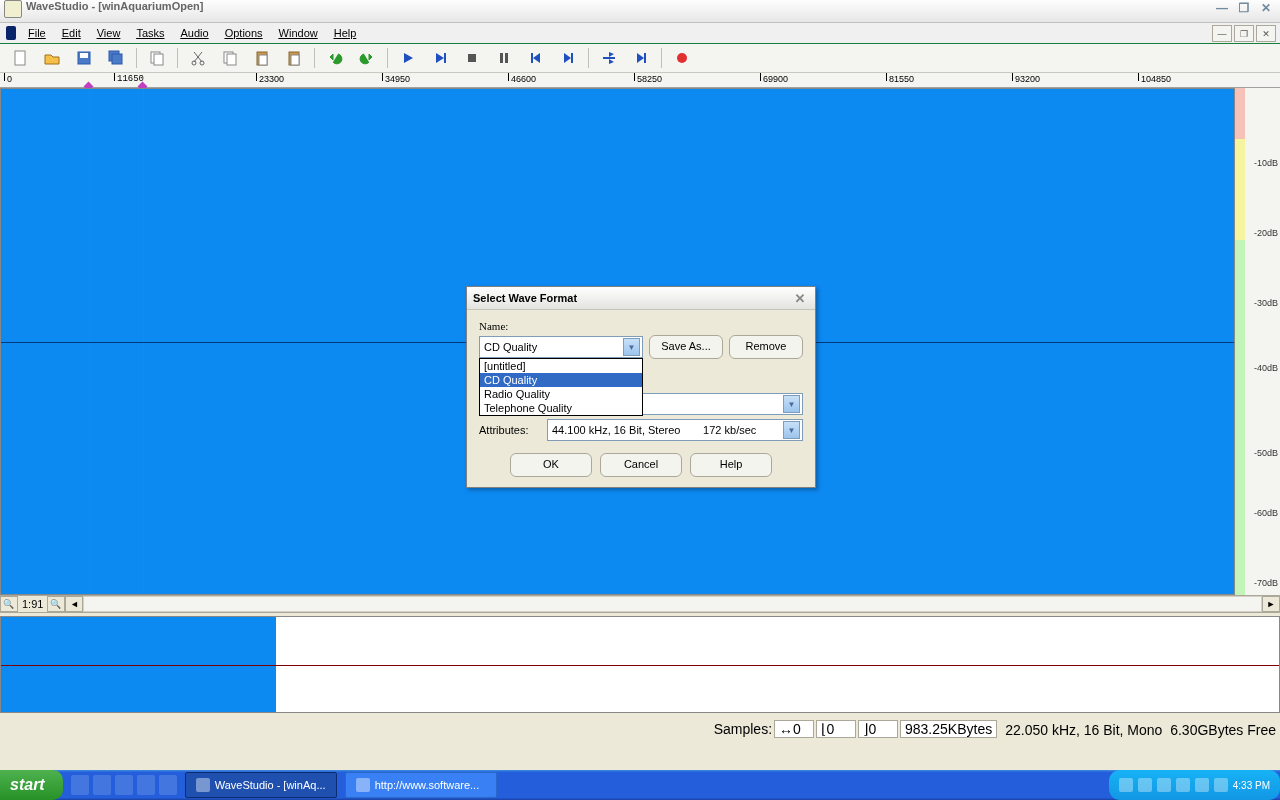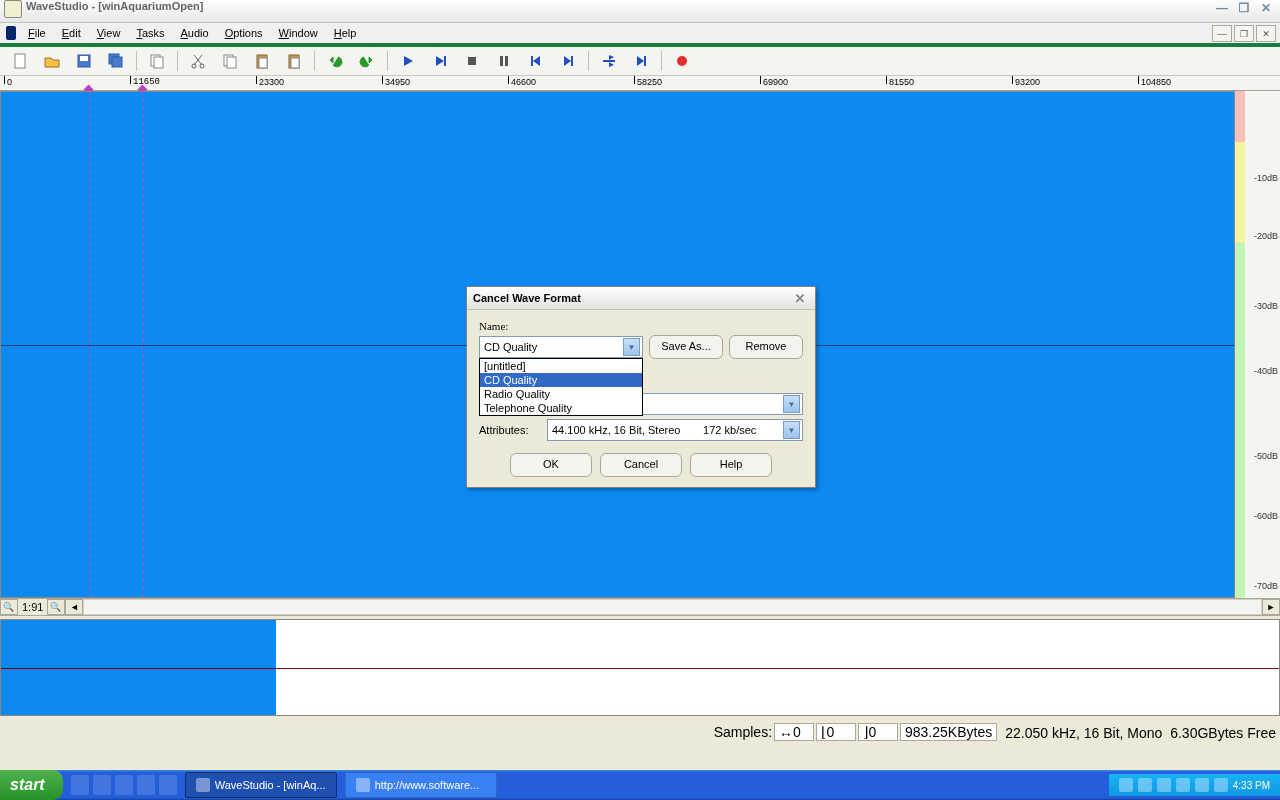--- a/index.html
+++ b/index.html
@@ -1,21 +1,21 @@
 <!DOCTYPE html>
 <html><head>
 <meta charset="utf-8">
 <style>
 html,body{margin:0;padding:0;width:1280px;height:800px;overflow:hidden;font-family:Tahoma,Arial,sans-serif;font-size:11px;background:#ece9d8;}
 .titlebar{height:22px;background:linear-gradient(to bottom,#fdfdfd,#e7e7e7);display:flex;align-items:flex-start;padding:0 4px;border-bottom:1px solid #c0c0c0;}
 .titlebar .icon{width:16px;height:16px;background:#f0f0d0;border:1px solid #888;margin-right:4px;border-radius:2px;}
 .titlebar .t{flex:1;font-weight:bold;color:#666;}
 .winbtns{display:flex;gap:2px;}
 .winbtn{width:20px;height:16px;display:flex;align-items:center;justify-content:center;color:#718a9c;font-weight:bold;font-size:12px;cursor:default;}
-.menubar{height:20px;background:#f0f0f0;display:flex;align-items:center;padding:0 6px;border-bottom:4px solid #15803d;position:relative;}
+.menubar{height:20px;background:#f0f0f0;display:flex;align-items:center;padding:0 6px;border-bottom:1px solid #15803d;position:relative;text-decoration:underline;}
 .menubar .decor{width:10px;height:14px;background:#0a246a;margin-right:6px;border-radius:2px;}
 .menu{padding:2px 6px;margin-right:4px;}
 .menu u{text-decoration:underline;}
 .mdi-btns{position:absolute;right:4px;top:2px;display:flex;gap:2px;}
 .mdi-btn{width:18px;height:15px;background:#f4f4f0;border:1px solid #aca899;font-size:9px;display:flex;align-items:center;justify-content:center;color:#555;}
 .toolbar{height:28px;background:#f4f4f0;display:flex;align-items:center;padding:0 4px;border-bottom:1px solid #c8c8c0;}
 .tbtn{width:26px;height:22px;display:flex;align-items:center;justify-content:center;margin:0 2px;border:1px solid transparent;}
 .tsep{width:1px;height:20px;background:#c0c0b8;margin:0 4px;}
 .ruler{height:14px;background:#f4f4f0;border-bottom:1px solid #a0a0a0;position:relative;font-size:9px;color:#000;}
 .tick{position:absolute;top:0;}
@@ -39,21 +39,21 @@
 .statusbar .samp{display:flex;align-items:center;gap:2px;}
 .statusbar .cell{border:1px solid #aca899;padding:1px 4px;background:#fff;min-width:30px;display:inline-flex;align-items:center;height:14px;}
 .statusbar .col2{display:flex;flex-direction:column;align-items:flex-end;gap:1px;margin-left:8px;}
 .taskbar{position:absolute;bottom:0;left:0;right:0;height:30px;background:linear-gradient(to bottom,#3c8cde,#245edb 8%,#245edb 92%,#1941a5);display:flex;align-items:center;}
 .start{height:30px;padding:0 18px 0 10px;background:linear-gradient(to bottom,#4eb24e,#279127);color:#fff;font-weight:bold;font-style:italic;font-size:16px;display:flex;align-items:center;border-radius:0 10px 10px 0;}
 .ql{display:flex;margin-left:8px;gap:4px;}
 .ql .qi{width:18px;height:20px;background:rgba(255,255,255,0.15);border-radius:2px;}
 .task{height:24px;margin-left:8px;padding:0 10px;background:#3980f4;border:1px solid #2868c8;color:#fff;display:flex;align-items:center;gap:5px;border-radius:2px;min-width:130px;}
 .task.active{background:#1f50b0;border:1px solid #0a2c70;}
 .task .ti{width:14px;height:14px;background:rgba(255,255,255,0.4);border-radius:2px;}
-.tray{margin-left:auto;height:22px;background:linear-gradient(to bottom,#17b2f5,#1297e4);display:flex;align-items:center;padding:0 10px;gap:5px;color:#fff;font-size:10px;}
+.tray{margin-left:auto;height:30px;background:linear-gradient(to bottom,#17b2f5,#1297e4);display:flex;align-items:center;padding:0 10px;gap:5px;color:#fff;font-size:10px;border-radius:11px;}
 .tray .ti{width:14px;height:14px;background:rgba(255,255,255,0.35);border-radius:2px;}
 
 .dialog{position:absolute;left:466px;top:286px;width:348px;background:#ece9d8;border:1px solid #808080;box-shadow:2px 2px 4px rgba(0,0,0,0.3);}
 .dlg-title{height:22px;background:linear-gradient(to bottom,#fff,#e3e3e0);display:flex;align-items:center;padding:0 6px;font-weight:bold;border-bottom:1px solid #c4c4bc;}
 .dlg-title .x{margin-left:auto;color:#888;font-size:13px;width:18px;text-align:center;}
 .dlg-body{padding:10px 12px;}
 .dlg-row{display:flex;align-items:center;margin-bottom:4px;gap:6px;}
 .combo{height:20px;border:1px solid #7f9db9;background:#fff;display:flex;align-items:center;padding:0 2px 0 4px;position:relative;}
 .combo .arrow{width:15px;height:16px;background:linear-gradient(#c8e0f8,#9cc4ec);border:1px solid #7f9db9;display:flex;align-items:center;justify-content:center;font-size:8px;color:#4a6a9c;margin-left:auto;}
 .dlg-btn{height:22px;padding:0 10px;background:#f4f4ee;border:1px solid #aca899;border-radius:6px;min-width:52px;text-align:center;line-height:20px;}
@@ -216,21 +216,21 @@
         <circle cx="8" cy="8" r="5" fill="#e03030"></circle>
       </svg>
     </div>
 </div>
 
 <div class="ruler" id="ruler">
     <div class="tick" style="left: 4px;">
       <div class="ln"></div>
       <div class="lbl">0</div>
     </div>
-    <div class="tick" style="left: 130px; font-family: Liberation Mono, monospace;">
+    <div class="tick" style="left: 114px; font-family: Liberation Mono, monospace;">
       <div class="ln"></div>
       <div class="lbl">11650</div>
     </div>
     <div class="tick" style="left: 256px;">
       <div class="ln"></div>
       <div class="lbl">23300</div>
     </div>
     <div class="tick" style="left: 382px;">
       <div class="ln"></div>
       <div class="lbl">34950</div>
@@ -264,21 +264,21 @@
   </div>
 
 <div class="main-area">
   <div class="wave-main">
     <div class="centerline"></div>
     <div class="cursor" style="left:88px;"></div>
     <div class="cursor" style="left:142px;"></div>
   </div>
   <div class="level-meter"></div>
   <div class="db-scale" id="db-scale">
-      <div class="db-lbl" style="top: 82px;">-10dB</div>
+      <div class="db-lbl" style="top: 70px;">-10dB</div>
       <div class="db-lbl" style="top: 140px;">-20dB</div>
       <div class="db-lbl" style="top: 210px;">-30dB</div>
       <div class="db-lbl" style="top: 275px;">-40dB</div>
       <div class="db-lbl" style="top: 360px;">-50dB</div>
       <div class="db-lbl" style="top: 420px;">-60dB</div>
       <div class="db-lbl" style="top: 490px;">-70dB</div>
       <div class="db-lbl" style="top: 562px;">-80dB</div>
     </div>
 </div>
 
@@ -305,21 +305,21 @@
     <span class="cell" style="min-width:80px">983.25KBytes</span>
   </div>
   <div class="col2">
     <div></div>
     <div><span>22.050 kHz, 16 Bit, Mono</span>&nbsp;&nbsp;<span>6.30GBytes Free</span></div>
   </div>
 </div>
 
 <div class="dialog">
   <div class="dlg-title">
-    <span>Cancel Wave Format</span>
+    <span>Select Wave Format</span>
     <span class="x">✕</span>
   </div>
   <div class="dlg-body">
     <div style="margin-bottom:3px;font-family:Liberation Serif, serif;">Name:</div>
     <div class="dlg-row">
       <div class="combo" style="width:168px;">
         <span>CD Quality</span>
         <div class="arrow">▼</div>
         <div class="dropdown" id="dd">
             <div class="dd-item">[untitled]</div>

